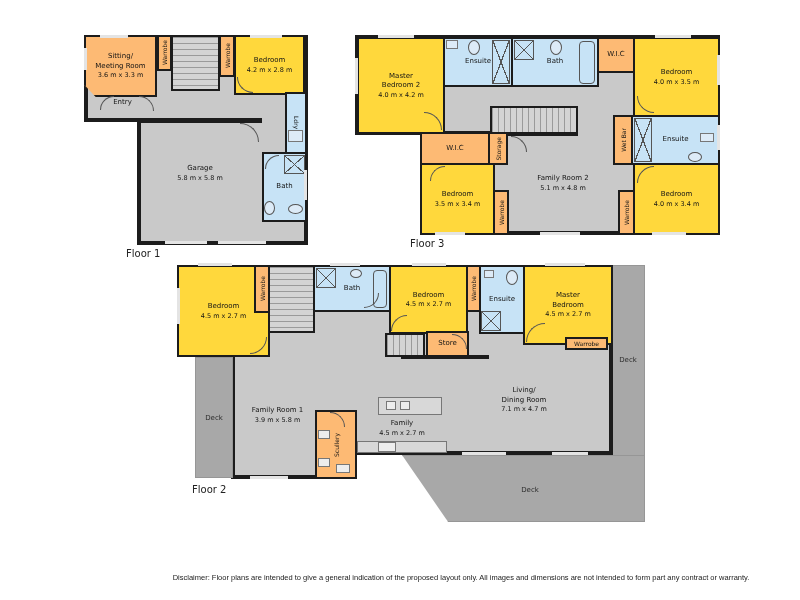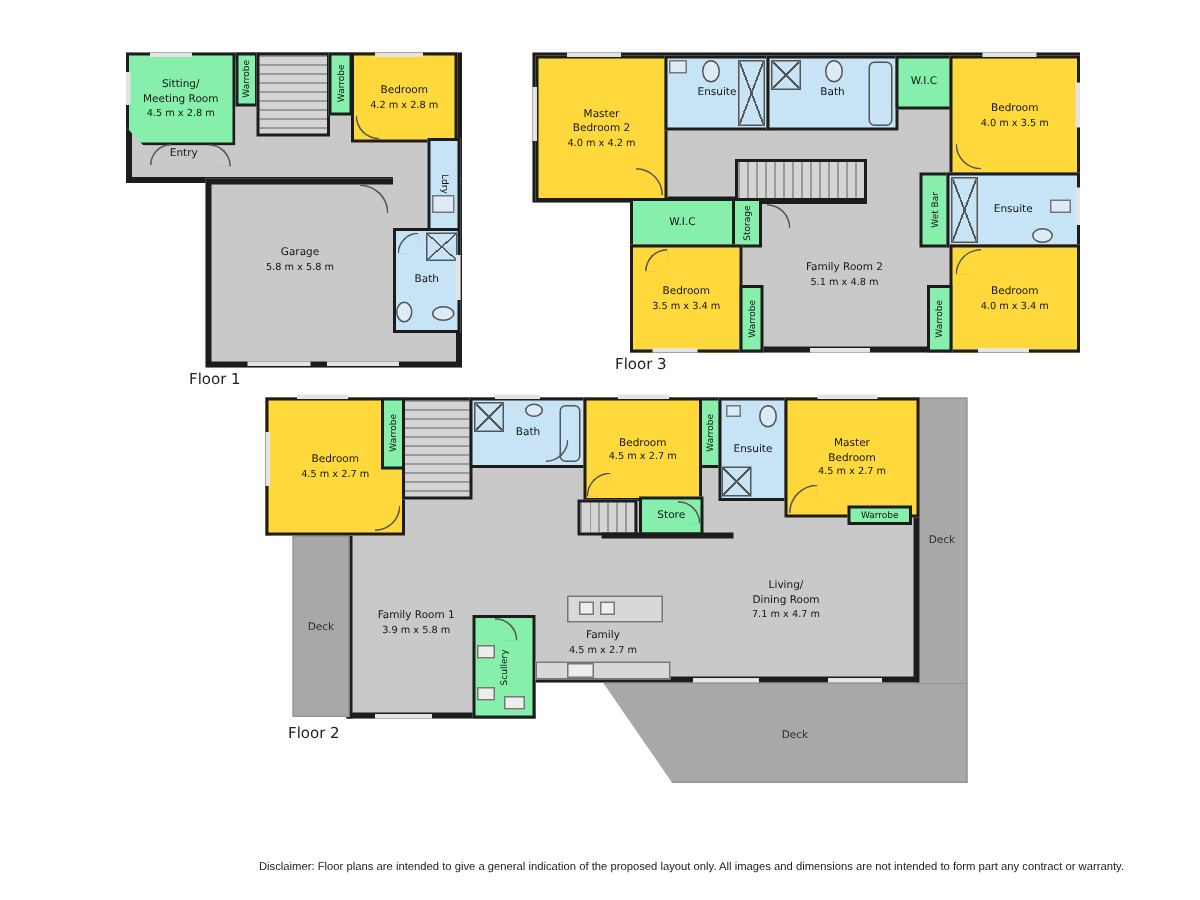--- a/index.html
+++ b/index.html
@@ -6,21 +6,21 @@
   #canvas{position:relative;width:800px;height:600px;background:#ffffff;overflow:hidden;
           font-family:"DejaVu Sans","Liberation Sans",sans-serif;color:#141414;}
   
   .base{position:absolute;box-sizing:border-box;background:#C9C9C9;border:4px solid #1C1C1C;}
   
   .room{position:absolute;box-sizing:border-box;border:2px solid #1C1C1C;
         display:flex;flex-direction:column;align-items:center;justify-content:center;
         text-align:center;}
   .yellow{background:#FFD83C;}
   .blue{background:#C7E3F6;}
-  .gray{background:#86efac;}
+  .gray{background:#fdba74;}
   .nm{font-size:7px;line-height:1.35;white-space:pre-line;}
   .dm{font-size:6.5px;line-height:1.3;white-space:pre-line;}
   .lbl{position:absolute;box-sizing:border-box;display:flex;flex-direction:column;align-items:center;justify-content:center;text-align:center;}
   .vt{writing-mode:vertical-rl;transform:rotate(180deg);font-size:6px;letter-spacing:0;}
   .vtd{writing-mode:vertical-rl;font-size:6px;}
   .stairs-v{position:absolute;box-sizing:border-box;border:2px solid #1C1C1C;background-color:#D4D4D4;
             background-image:repeating-linear-gradient(to bottom,#9a9a9a 0 1px,transparent 1px 6px);}
   .stairs-h{position:absolute;box-sizing:border-box;border:2px solid #1C1C1C;background-color:#D4D4D4;
             background-image:repeating-linear-gradient(to right,#9a9a9a 0 1px,transparent 1px 6px);}
   .deck{position:absolute;box-sizing:border-box;background:#A8A8A8;border:1px solid #969696;}
@@ -58,21 +58,21 @@
 <div id="canvas">
 
   <div>
     <div class="base" style="left:84px;top:35px;width:224px;height:87px;"></div>
     <div class="base" style="left:137px;top:119px;width:171px;height:126px;"></div>
     <div class="patch" style="left:262px;top:117px;width:24px;height:9px;"></div>
 
     <div class="room gray" style="left:84px;top:35px;width:73px;height:62px;clip-path:polygon(0 0,100% 0,100% 100%,16% 100%,0 80%);">
       <span class="nm">Sitting/
 Meeting Room</span>
-      <span class="dm">4.5 m x 2.8 m</span>
+      <span class="dm">3.6 m x 3.3 m</span>
     </div>
     <div class="room gray" style="left:157px;top:35px;width:15px;height:36px;">
       <span class="vt">Warrobe</span>
     </div>
     <div class="stairs-v" style="left:171px;top:35px;width:49px;height:56px;"></div>
     <div class="room gray" style="left:219px;top:35px;width:16px;height:42px;">
       <span class="vt">Warrobe</span>
     </div>
     <div class="room yellow" style="left:234px;top:35px;width:71px;height:60px;">
       <span class="nm">Bedroom</span>

